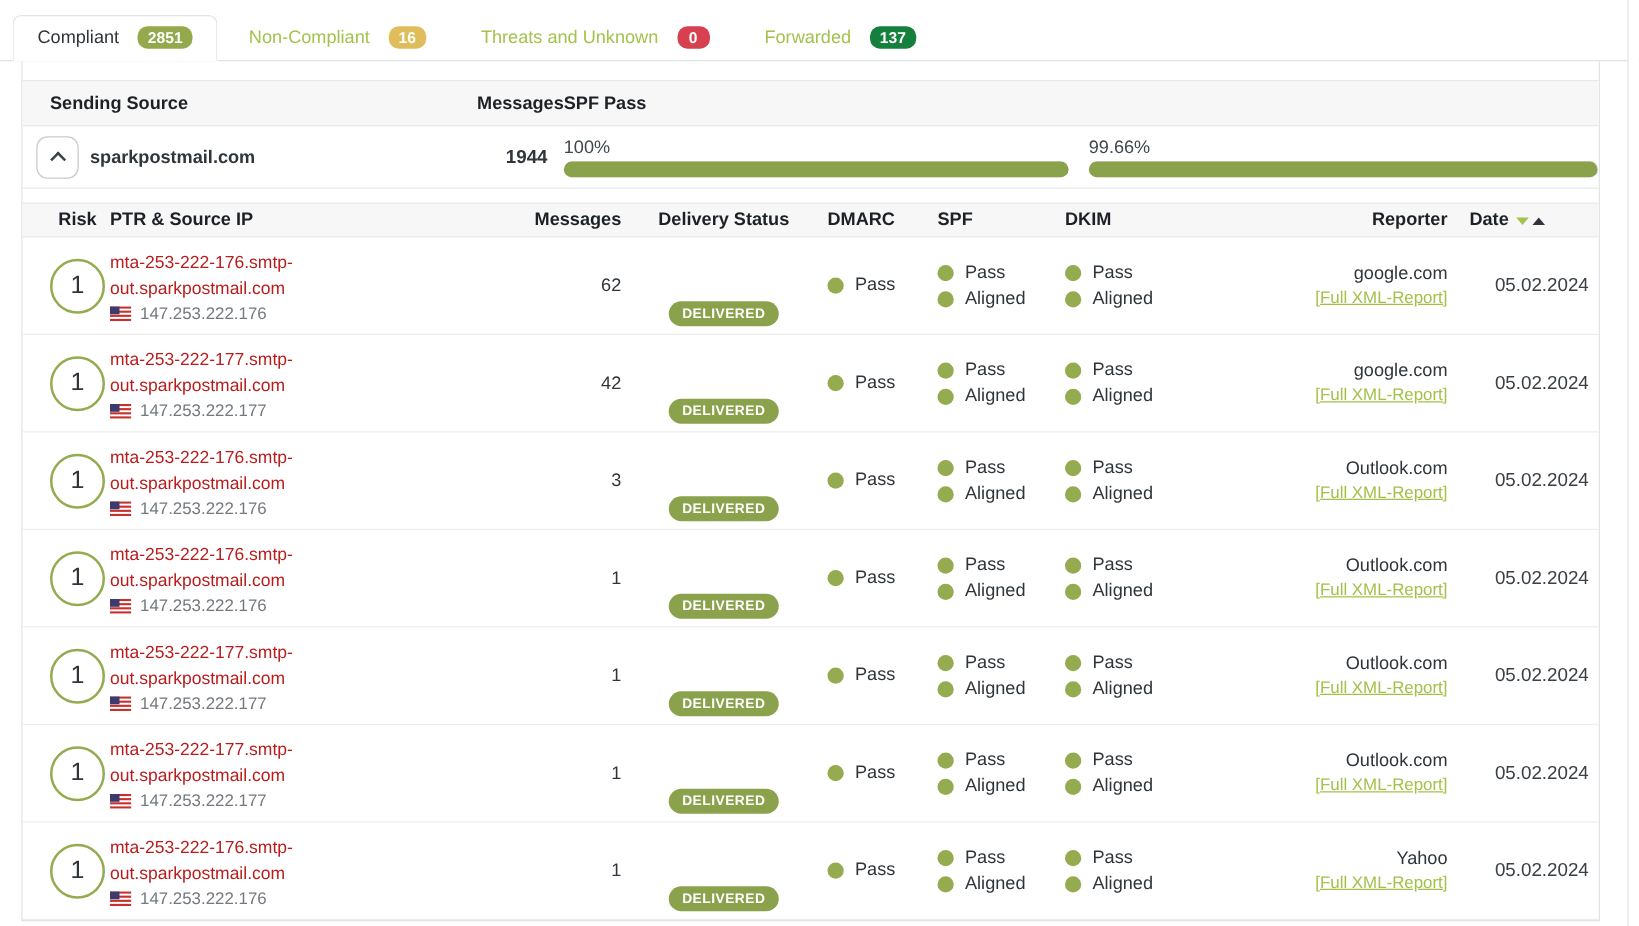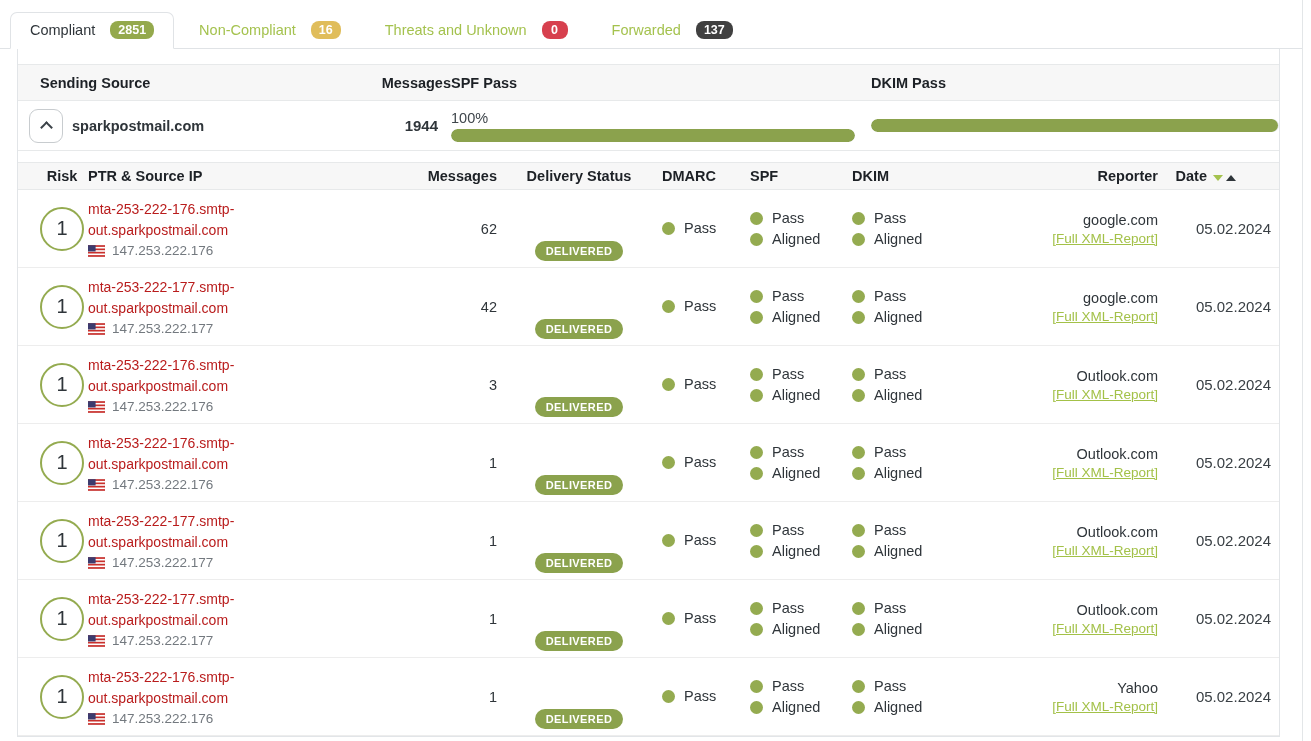--- a/index.html
+++ b/index.html
@@ -14,21 +14,21 @@
   .tabs { display: flex; align-items: flex-end; padding: 12px 0 0 10px; border-bottom: 1px solid #e0e3e6; }
   .tab { display: flex; align-items: center; gap: 15px; padding: 8px 19px 9px; font-size: 14.5px;
          color: #a4c24e; cursor: pointer; white-space: nowrap; margin-right: 6px; }
   .tab.active { color: #2f353a; background: #fff; border: 1px solid #e0e3e6; border-bottom: 1px solid #fff;
                 border-radius: 7px 7px 0 0; margin-bottom: -1px; }
   .count-badge { display: inline-block; min-width: 26px; text-align: center; padding: 2px 8px;
                  border-radius: 8px; font-size: 12.5px; font-weight: bold; color: #fff; }
   .badge-olive { background: #94a94c; }
   .badge-amber { background: #e0bd5b; }
   .badge-red   { background: #d7404e; }
-  .badge-slate { background: #404040; }
+  .badge-slate { background: #15803d; }
 
   
   .panel { margin: 0 31px 0 17px; border: 1px solid #e2e5e8; border-top: none; padding-top: 15px; }
 
   
   .band { background: #f7f7f7; border-top: 1px solid #e7e9ea; border-bottom: 1px solid #e7e9ea; }
   .src-head { display: flex; align-items: center; height: 37px; font-weight: bold; font-size: 14.5px; color: #1d2126; }
   .sh-source   { width: 433px; padding-left: 22px; }
   .src-head .sh-source span.msg-right { float: right; }
   .sh-spf  { width: 420px; }
@@ -109,38 +109,38 @@
 </div>
 
 <div class="panel">
 
   <div class="band src-head">
     <div class="sh-source">
       <span>Sending Source</span>
       <span class="msg-right">Messages</span>
     </div>
     <div class="sh-spf">SPF Pass</div>
-    <div class="sh-dkim">DKIM Pass</div>
   </div>
 
   <div class="src-row">
     <div class="sr-toggle-wrap">
       <div class="toggle-btn">
         <span class="chevron-up"></span>
       </div>
     </div>
     <div class="sr-domain">sparkpostmail.com</div>
     <div class="sr-msgs">1944</div>
     <div class="sr-spf">
       <div class="pct-label">100%</div>
       <div class="bar-track">
         <div class="bar-fill" style="width: 100%;"></div>
       </div>
     </div>
     <div class="sr-dkim">
+      <div class="pct-label">99.66%</div>
       <div class="bar-track">
         <div class="bar-fill" style="width: 99.66%;"></div>
       </div>
     </div>
   </div>
 
   <div class="band detail-head">
     <div class="c-risk">Risk</div>
     <div class="c-ptr">PTR &amp; Source IP</div>
     <div class="c-msgs">Messages</div>

